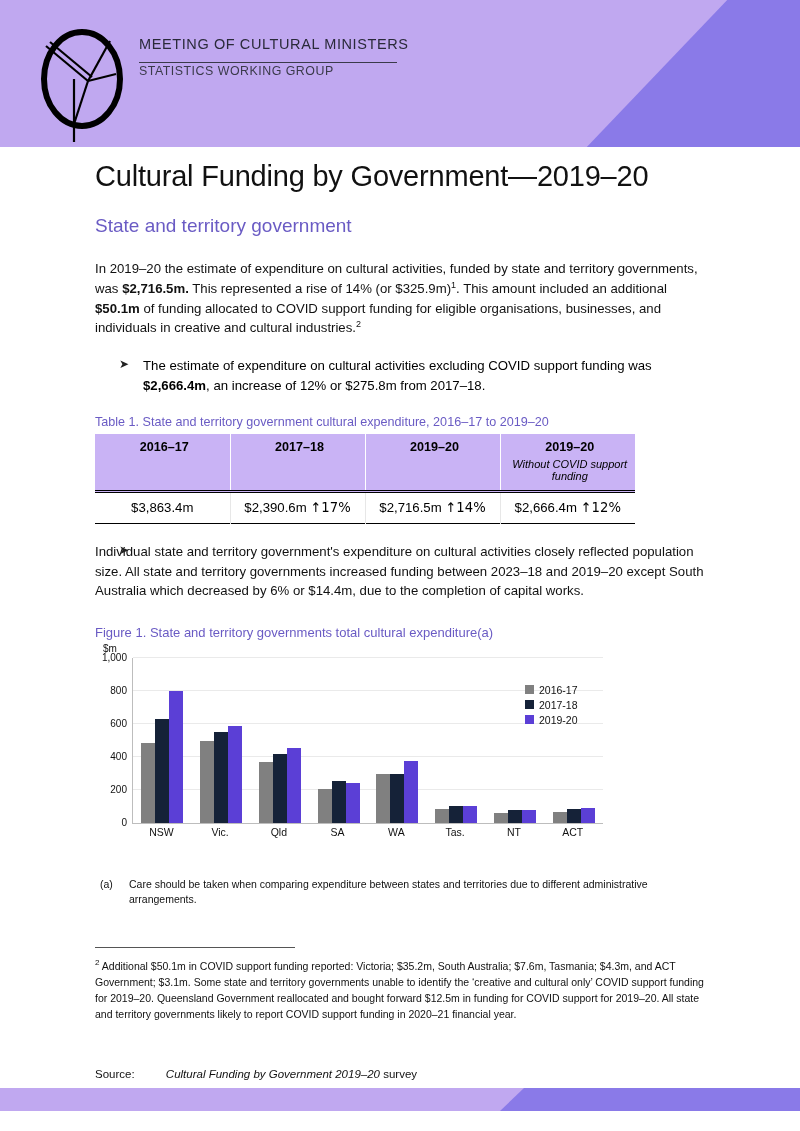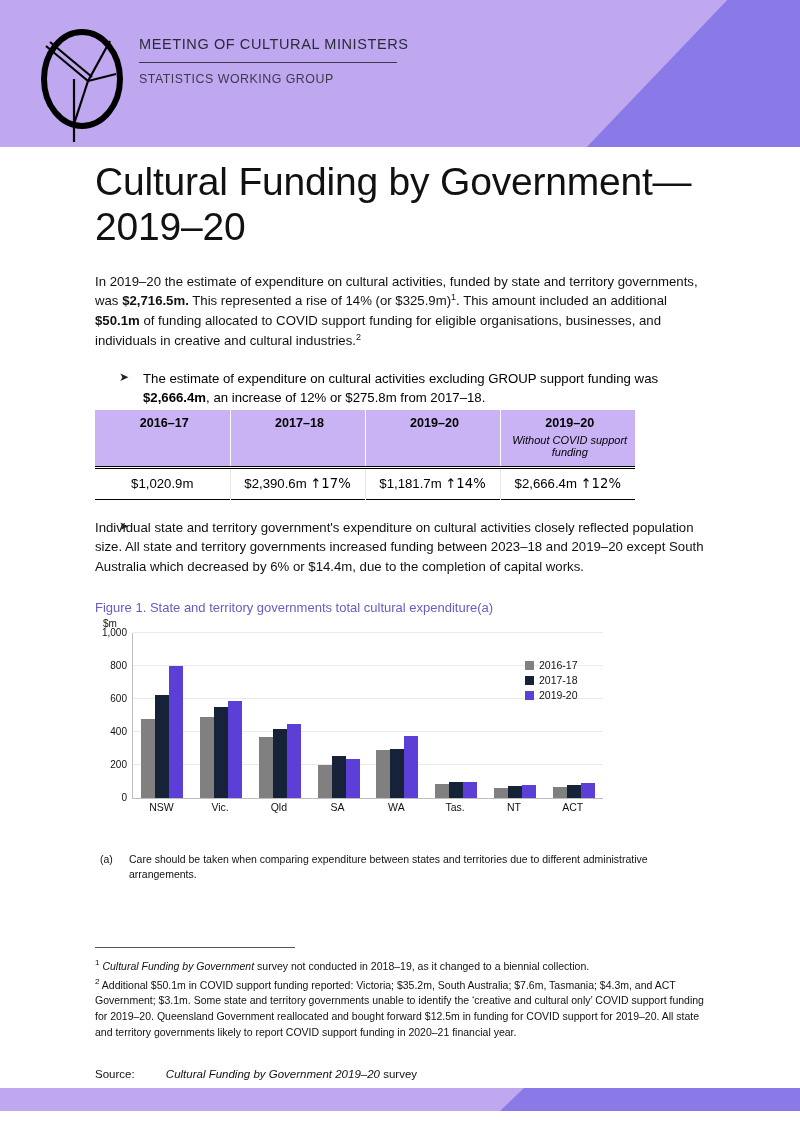--- a/index.html
+++ b/index.html
@@ -31,30 +31,30 @@
   }
   .header-line1{
     font-size:14.5px; letter-spacing:0.6px; color:#2a2a3a;
     font-family:"Liberation Sans", sans-serif;
   }
   .header-rule{
     position:absolute; left:0px; top:26px; width:258px; height:1px;
     background:#3a3a4a;
   }
   .header-line2{
-    position:absolute; left:0; top:36px;
+    position:absolute; left:0; top:28px;
     font-size:12.4px; letter-spacing:0.5px; color:#3a3a4a;
   }
 
   
   .content{
     position:absolute; left:95px; top:160px; width:620px;
   }
   h1.doc-title{
-    font-size:39px; font-weight:400; margin:0 0 0 0; line-height:1.15;
+    font-size:29px; font-weight:400; margin:0 0 0 0; line-height:1.15;
     color:#111111; letter-spacing:-0.2px;
   }
   h2.sub-title{
     font-size:19px; font-weight:400; margin:22px 0 0 0;
     color:#6a5bc4;
   }
   p.body-para{
     font-size:13.2px; line-height:1.48; margin:22px 0 0 0; color:#111;
   }
   p.body-para.tight{ margin-top:16px; }
@@ -207,41 +207,43 @@
   <div class="header-text">
     <div class="header-line1">MEETING OF CULTURAL MINISTERS</div>
     <div class="header-rule"></div>
     <div class="header-line2">STATISTICS WORKING GROUP</div>
   </div>
 </div>
 
 <div class="content">
 
   <h1 class="doc-title">Cultural Funding by Government—2019–20</h1>
+  <h2 class="sub-title">State and territory government</h2>
 
   <p class="body-para"><span>In 2019–20 the estimate of expenditure on cultural activities, funded by state and territory governments, was </span><b>$2,716.5m.</b><span> This represented a rise of 14% (or $325.9m)</span><span class="sup">1</span><span>. This amount included an additional </span><b>$50.1m</b><span> of funding allocated to COVID support funding for eligible organisations, businesses, and individuals in creative and cultural industries.</span><span class="sup">2</span></p>
 
   <ul class="bullet-list">
-    <li class="bullet-item"><span class="arrow">➤</span><span>The estimate of expenditure on cultural activities excluding GROUP support funding was </span><b>$2,666.4m</b><span>, an increase of 12% or $275.8m from 2017–18.</span></li>
+    <li class="bullet-item"><span class="arrow">➤</span><span>The estimate of expenditure on cultural activities excluding COVID support funding was </span><b>$2,666.4m</b><span>, an increase of 12% or $275.8m from 2017–18.</span></li>
   </ul>
 
+  <div class="tbl-caption">Table 1. State and territory government cultural expenditure, 2016–17 to 2019–20</div>
   <table class="data-table">
     <thead>
       <tr>
         <th><span>2016–17</span></th>
         <th><span>2017–18</span></th>
         <th><span>2019–20</span></th>
         <th><span>2019–20</span><span class="sub">Without COVID support funding</span></th>
       </tr>
     </thead>
     <tbody>
       <tr>
-        <td><span>$1,020.9m</span> <span class="up-arrow"></span></td>
+        <td><span>$3,863.4m</span> <span class="up-arrow"></span></td>
         <td><span>$2,390.6m</span> <span class="up-arrow">↑17%</span></td>
-        <td><span>$1,181.7m</span> <span class="up-arrow">↑14%</span></td>
+        <td><span>$2,716.5m</span> <span class="up-arrow">↑14%</span></td>
         <td><span>$2,666.4m</span> <span class="up-arrow">↑12%</span></td>
       </tr>
     </tbody>
   </table>
 
   <ul class="bullet-list">
     <li class="bullet-item"><span class="arrow">➤</span></li>
   </ul>
 
   <p class="body-para tight">Individual state and territory government's expenditure on cultural activities closely reflected population size. All state and territory governments increased funding between 2023–18 and 2019–20 except South Australia which decreased by 6% or $14.4m, due to the completion of capital works.</p>
@@ -338,21 +340,20 @@
         <div class="xlabel">NT</div>
         <div class="xlabel">ACT</div>
       </div>
   </div>
 
   <p class="fig-note"><span class="marker">(a)</span><span>Care should be taken when comparing expenditure between states and territories due to different administrative arrangements.</span></p>
 </div>
 
 <div class="footnotes">
   <div class="fn-rule"></div>
-  <p class="fn"><span class="num">1</span> <em>Cultural Funding by Government</em><span> survey not conducted in 2018–19, as it changed to a biennial collection.</span></p>
   <p class="fn"><span class="num">2</span> <span>Additional $50.1m in COVID support funding reported: Victoria; $35.2m, South Australia; $7.6m, Tasmania; $4.3m, and ACT Government; $3.1m. Some state and territory governments unable to identify the ‘creative and cultural only’ COVID support funding for 2019–20. Queensland Government reallocated and bought forward $12.5m in funding for COVID support for 2019–20. All state and territory governments likely to report COVID support funding in 2020–21 financial year.</span></p>
 </div>
 
 <div class="source"><span>Source: </span><em>Cultural Funding by Government 2019–20</em><span> survey</span></div>
 
 <div class="footer-banner">
   <div class="footer-diag"></div>
 </div>
 
 </body></html>

